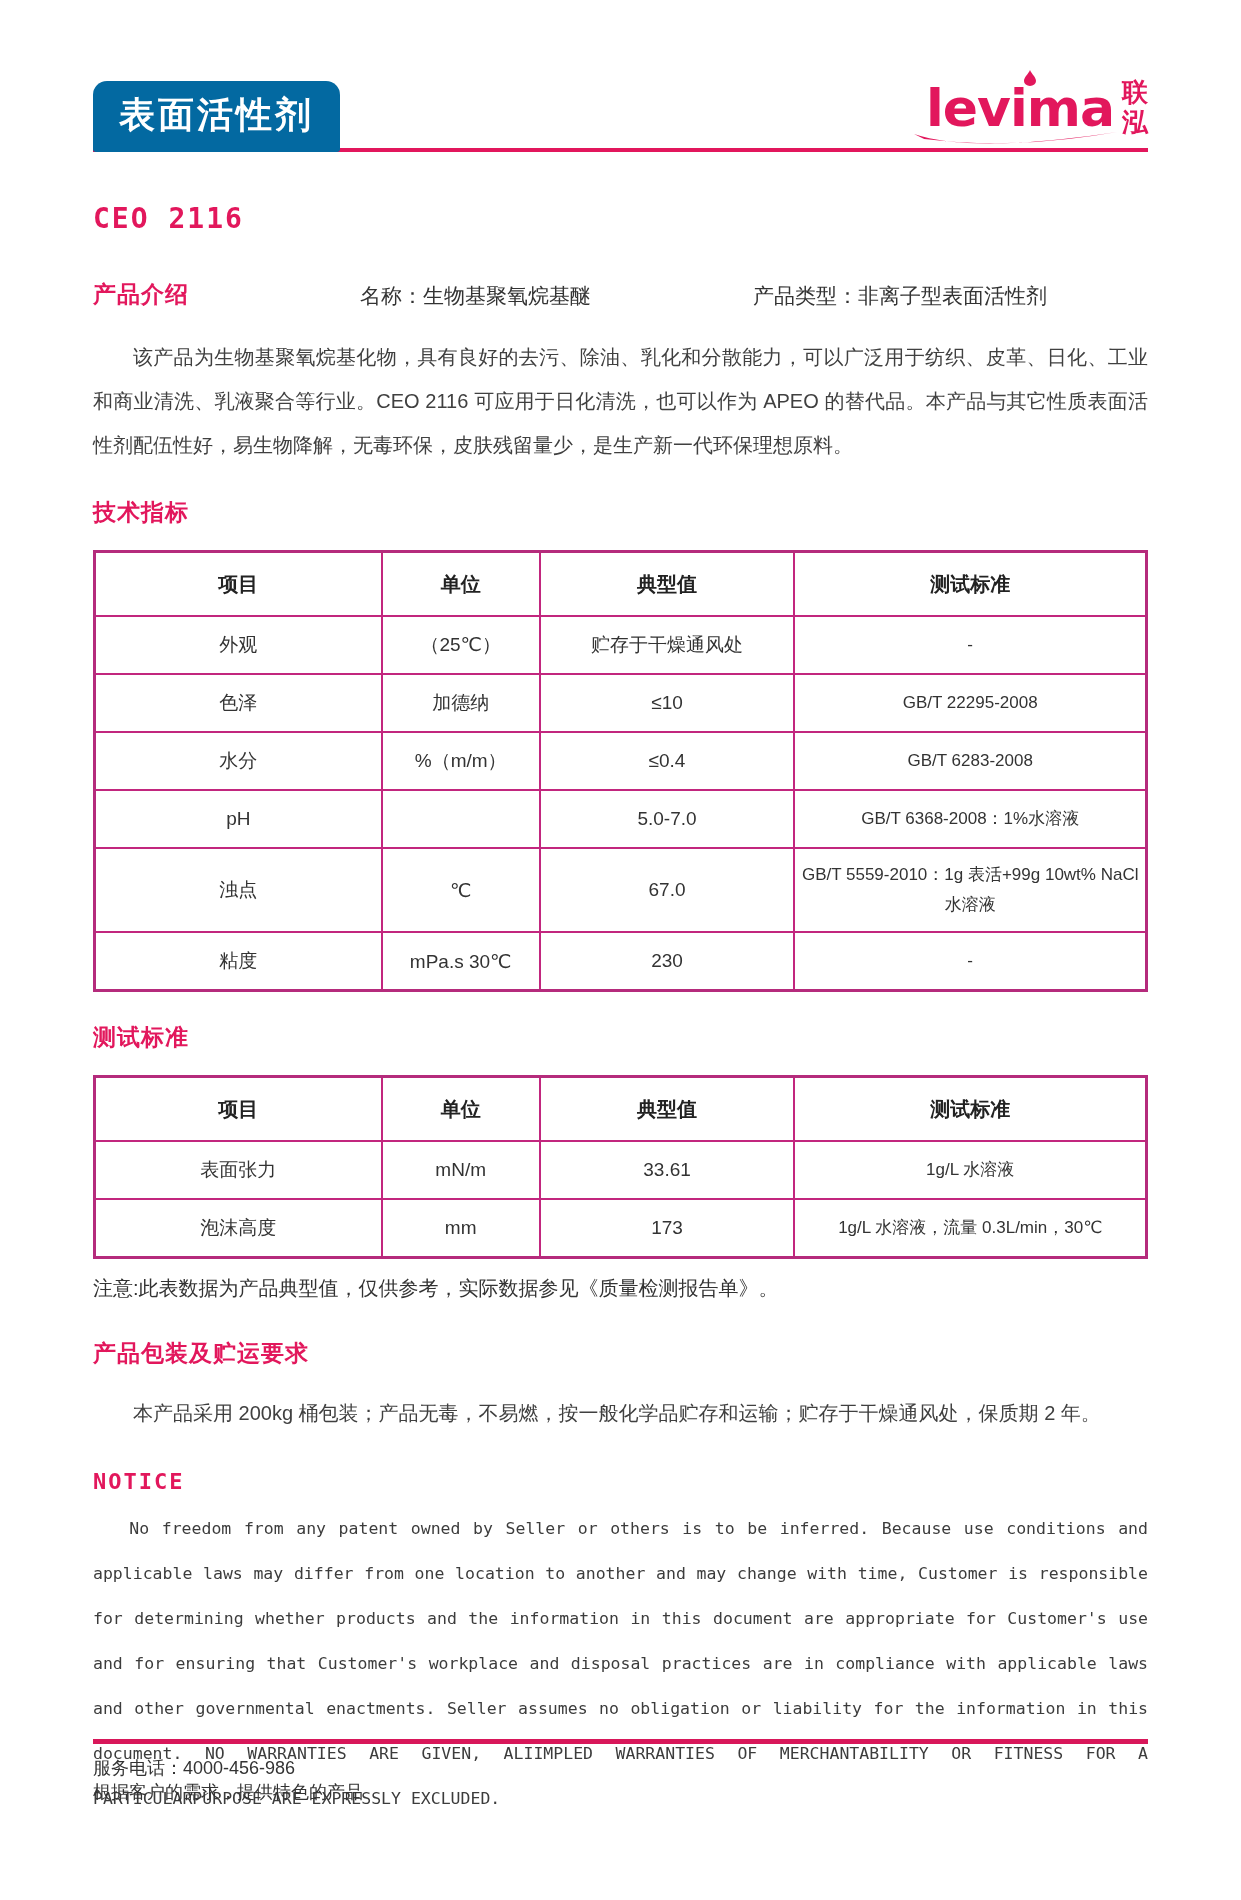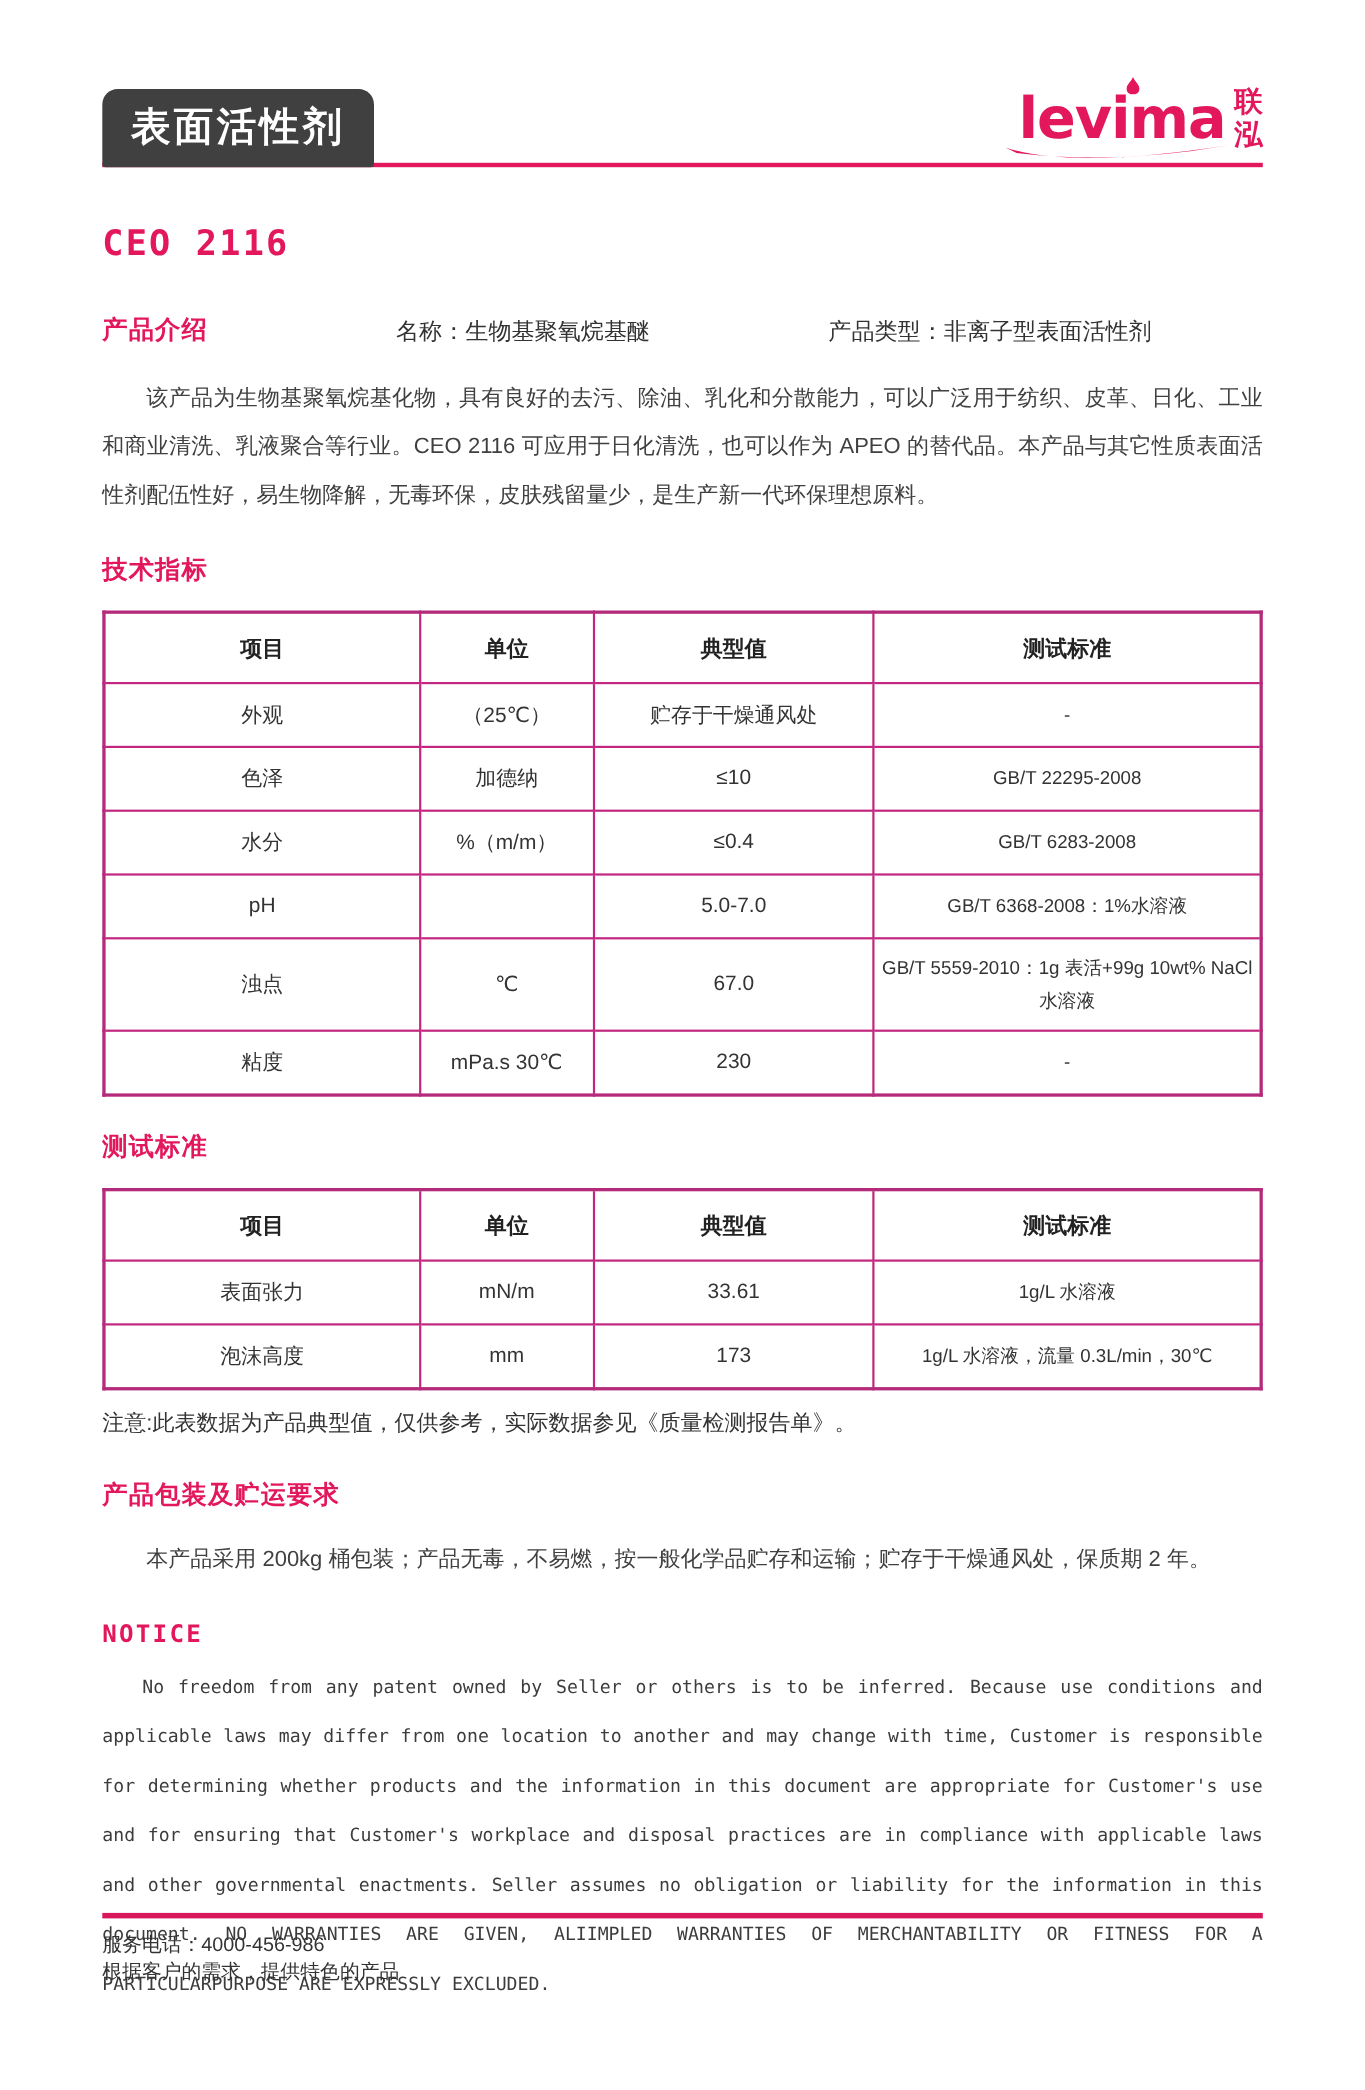--- a/index.html
+++ b/index.html
@@ -11,21 +11,21 @@
   .page{
     position:absolute;left:93px;top:0;width:1055px;height:1900px;
   }
   
   .header{
     position:relative;height:148px;
     border-bottom:4px solid #E2175C;
   }
   .badge{
     position:absolute;left:0;bottom:-4px;
-    background:#404040;color:#ffffff;
+    background:#0369a1;color:#ffffff;
     border-radius:14px 14px 3px 3px;
     padding:10px 26px 12px 26px;
     font-size:36px;font-weight:bold;letter-spacing:3px;
   }
   .logo{
     position:absolute;right:0;bottom:10px;
     display:flex;align-items:center;gap:8px;color:#E2175C;
   }
   .logo-word-wrap{position:relative;}
   .logo-word{
@@ -34,21 +34,21 @@
   }
   .logo-drop{position:absolute;top:-12px;left:52%;width:12px;height:16px;}
   .logo-swoosh{position:absolute;left:-12px;bottom:-18px;width:108%;height:22px;}
   .logo-cjk{
     display:flex;flex-direction:column;font-size:26px;font-weight:bold;
     line-height:1.15;letter-spacing:0;
   }
   
   .product-code{
     margin-top:50px;
-    color:#E2175C;font-size:32px;font-weight:bold;letter-spacing:2px;
+    color:#E2175C;font-size:28px;font-weight:bold;letter-spacing:2px;
     font-family:"DejaVu Sans Mono","Liberation Sans",sans-serif;
   }
   
   .sec-heading{
     color:#E2175C;font-size:23px;font-weight:bold;letter-spacing:1px;
   }
   
   .intro-row{position:relative;height:34px;margin-top:44px;}
   .intro-row .sec-heading{position:absolute;left:0;top:0;}
   .intro-name{position:absolute;left:267px;top:3px;font-size:21px;color:#333;}

